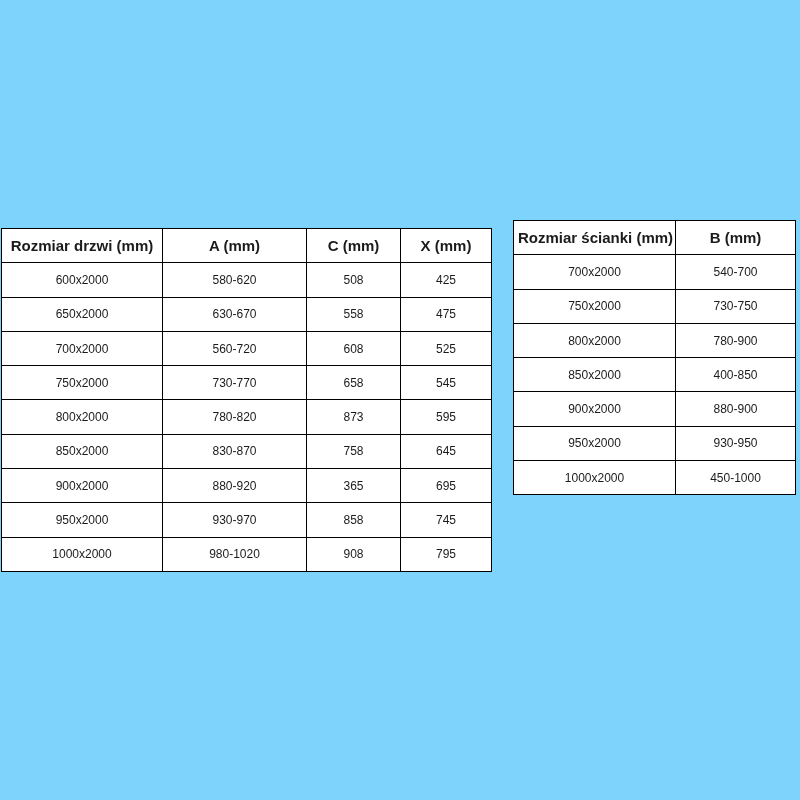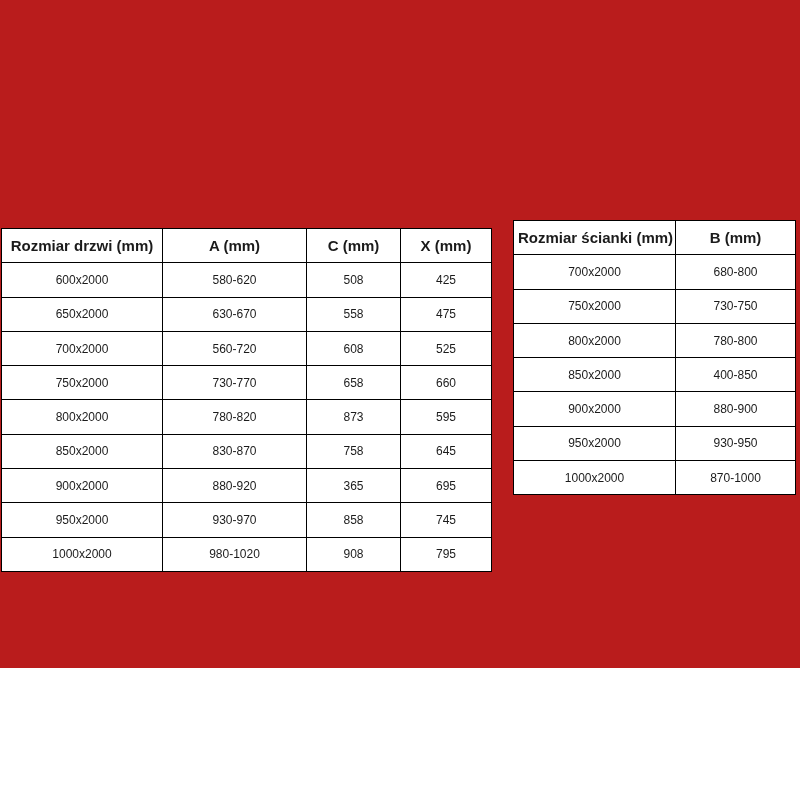--- a/index.html
+++ b/index.html
@@ -4,22 +4,22 @@
 <style>
   html, body {
     margin: 0;
     padding: 0;
     background: #ffffff;
     font-family: "Liberation Sans", sans-serif;
   }
   .canvas {
     position: relative;
     width: 800px;
-    height: 668px;
-    background: #b91c1c;
+    height: 800px;
+    background: #7dd3fc;
     overflow: hidden;
   }
   table.spec {
     position: absolute;
     border-collapse: collapse;
     table-layout: fixed;
     background: #ffffff;
   }
   table.spec th, table.spec td {
     border: 1px solid #000000;
@@ -85,21 +85,21 @@
         <tr>
           <td>700x2000</td>
           <td>560-720</td>
           <td>608</td>
           <td>525</td>
         </tr>
         <tr>
           <td>750x2000</td>
           <td>730-770</td>
           <td>658</td>
-          <td>660</td>
+          <td>545</td>
         </tr>
         <tr>
           <td>800x2000</td>
           <td>780-820</td>
           <td>873</td>
           <td>595</td>
         </tr>
         <tr>
           <td>850x2000</td>
           <td>830-870</td>
@@ -129,41 +129,41 @@
   <table class="spec" id="wall-table">
       <thead>
         <tr>
           <th>Rozmiar ścianki (mm)</th>
           <th>B (mm)</th>
         </tr>
       </thead>
       <tbody>
         <tr>
           <td>700x2000</td>
-          <td>680-800</td>
+          <td>540-700</td>
         </tr>
         <tr>
           <td>750x2000</td>
           <td>730-750</td>
         </tr>
         <tr>
           <td>800x2000</td>
-          <td>780-800</td>
+          <td>780-900</td>
         </tr>
         <tr>
           <td>850x2000</td>
           <td>400-850</td>
         </tr>
         <tr>
           <td>900x2000</td>
           <td>880-900</td>
         </tr>
         <tr>
           <td>950x2000</td>
           <td>930-950</td>
         </tr>
         <tr>
           <td>1000x2000</td>
-          <td>870-1000</td>
+          <td>450-1000</td>
         </tr>
       </tbody>
     </table>
 </div>
 
 </body></html>

